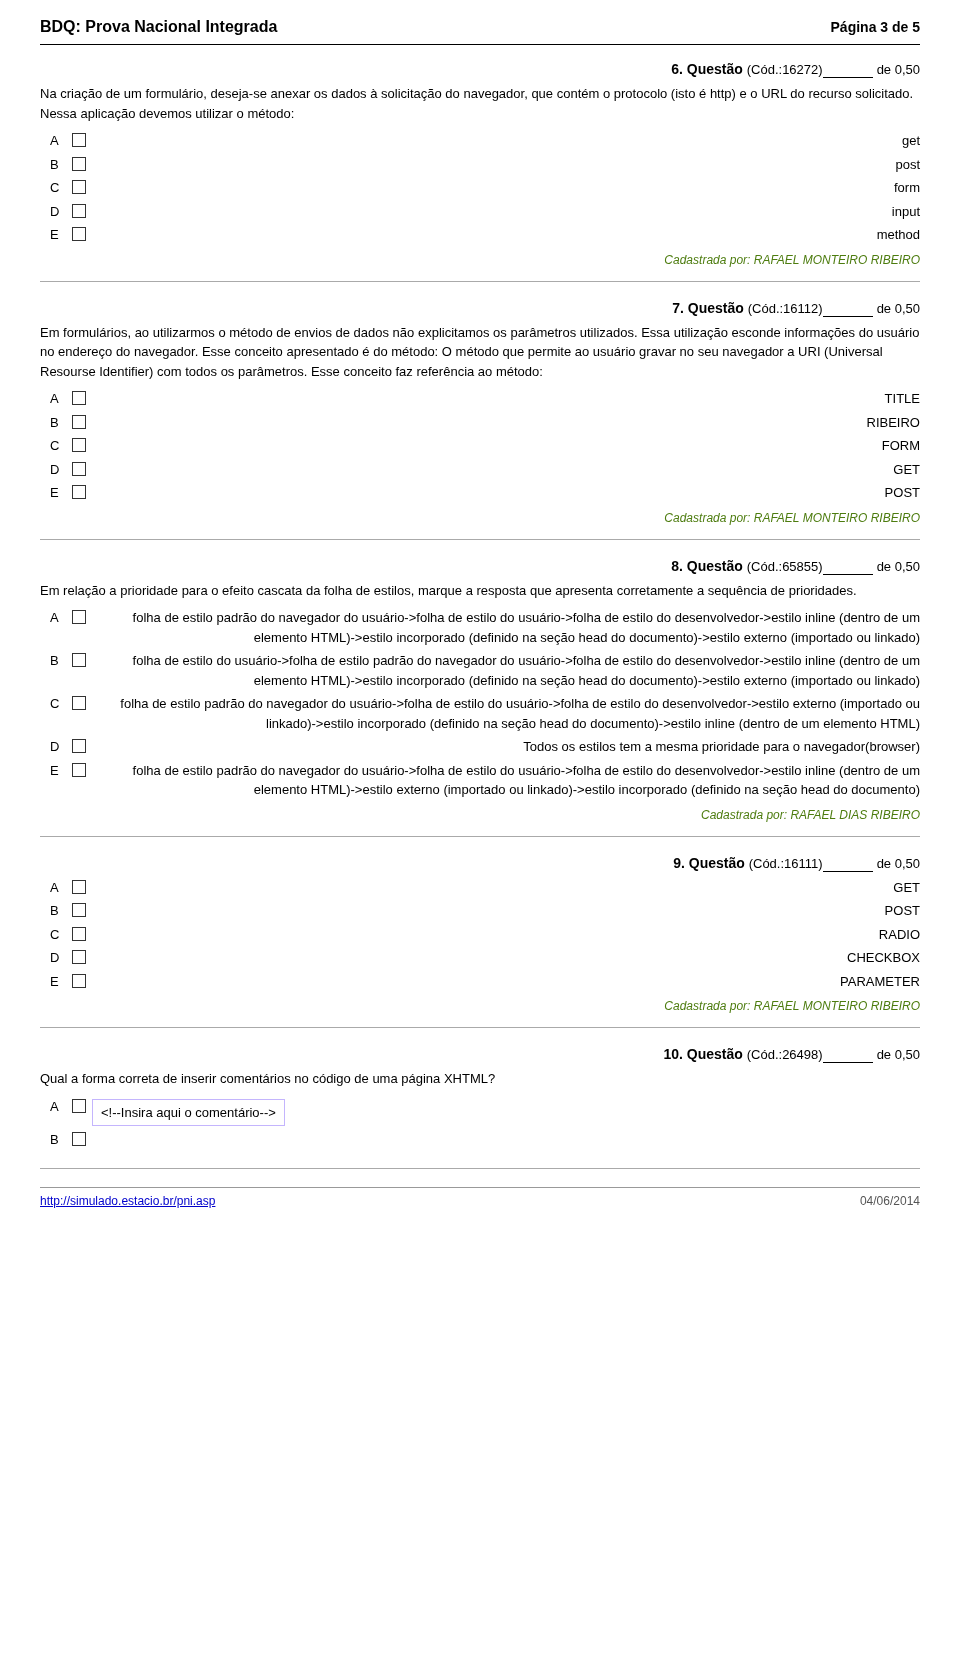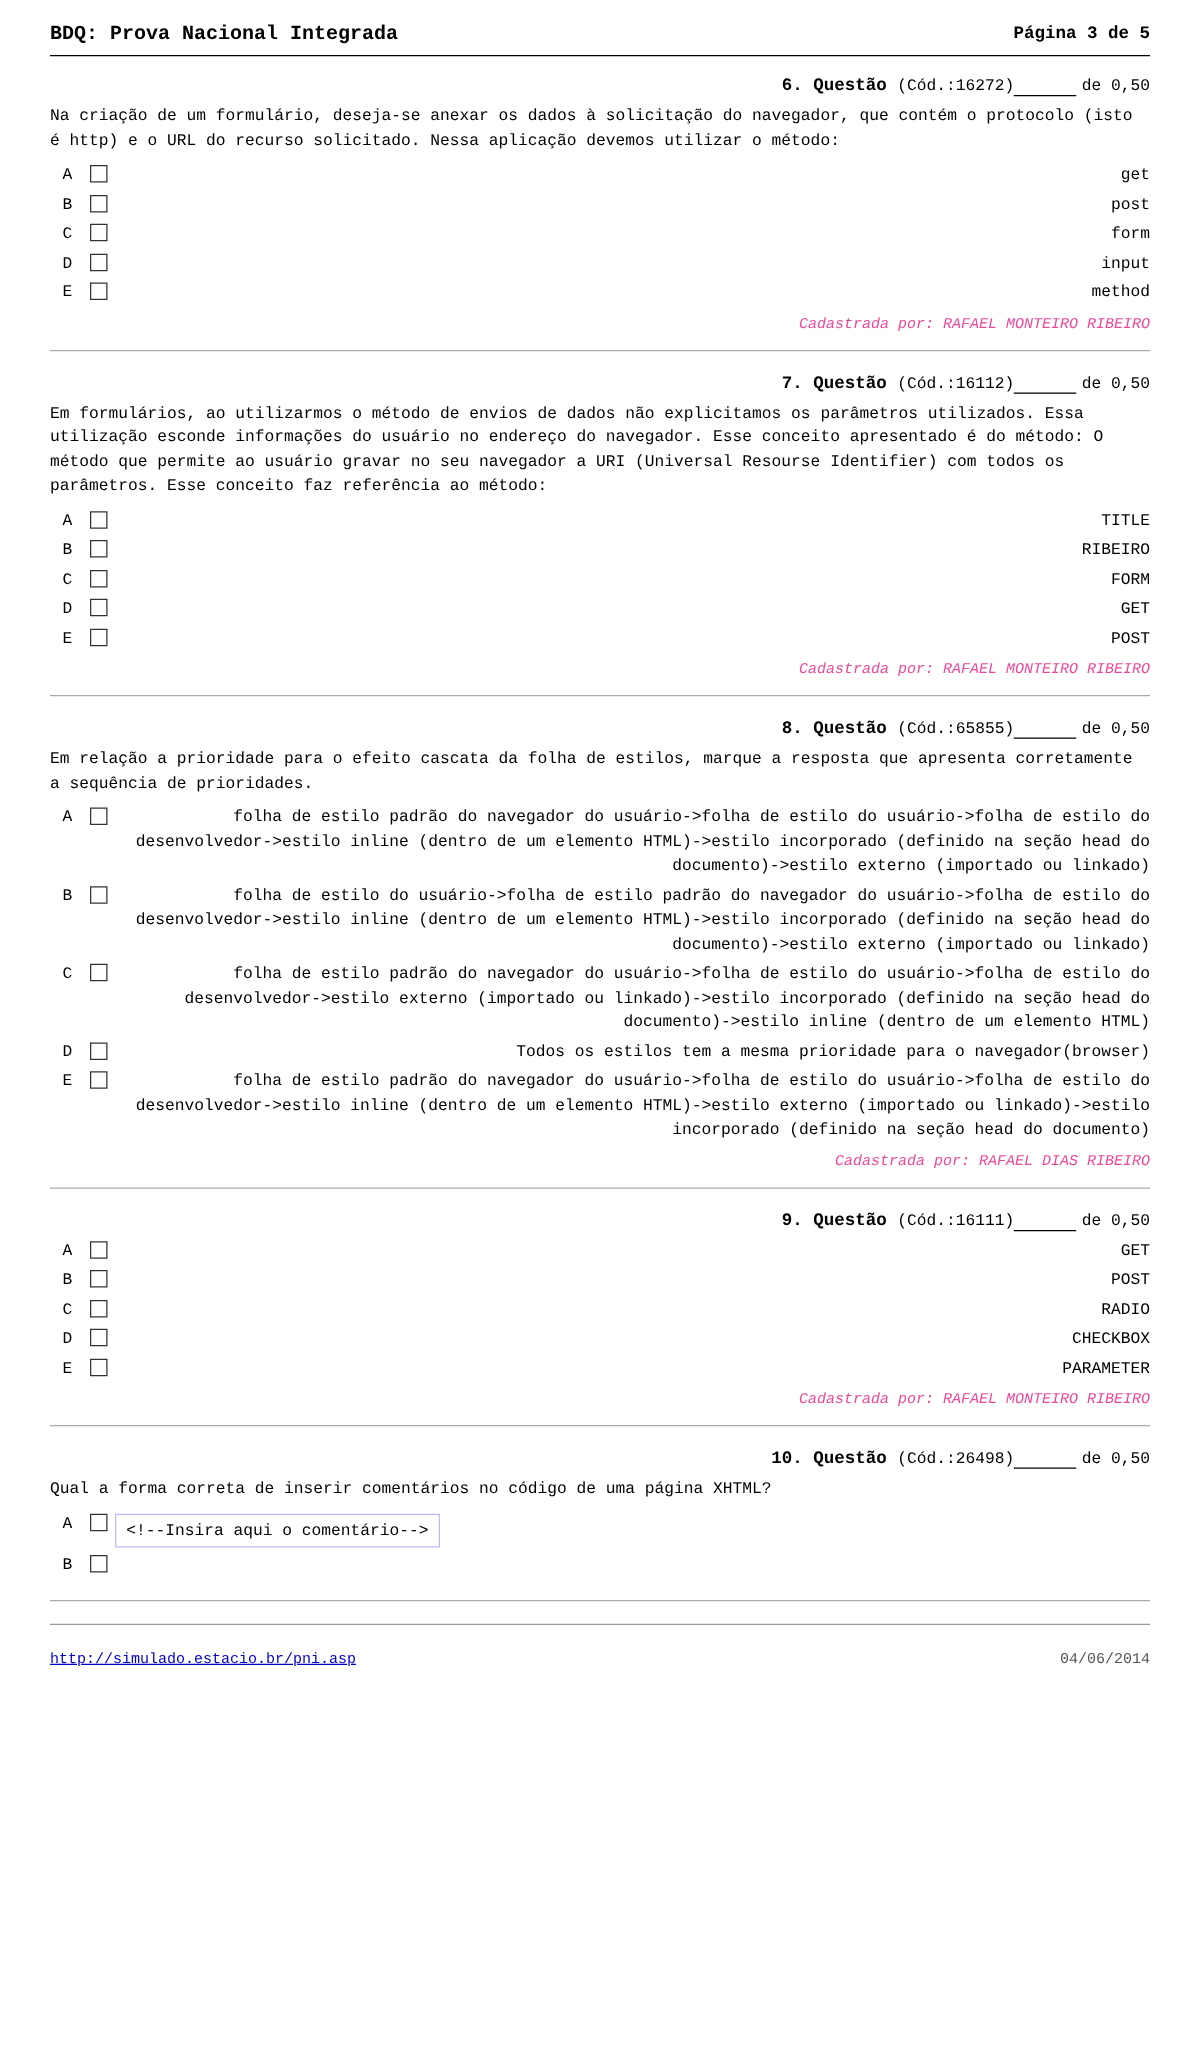--- a/index.html
+++ b/index.html
@@ -7,21 +7,20 @@
       font-family: Arial, Helvetica, sans-serif;
       font-size: 13px;
       color: #000;
       background: #fff;
       padding: 0;
     }
     .page-wrapper {
       width: 960px;
       margin: 0 auto;
       padding: 10px 40px 20px 40px;
-      font-family: Liberation Mono, monospace;
     }
     .page-header {
       display: flex;
       justify-content: space-between;
       align-items: center;
       padding: 8px 0 8px 0;
       border-bottom: 1px solid #000;
       margin-bottom: 16px;
     }
     .page-header-title {
@@ -85,37 +84,37 @@
       background: #fff;
     }
     .option-text {
       flex: 1;
       line-height: 1.5;
       text-align: right;
     }
     .registered-by {
       text-align: right;
       font-size: 12px;
-      color: #ec4899;
+      color: #4d7c0f;
       margin-top: 8px;
       font-style: italic;
     }
     .answer-box {
       border: 1px solid #c4b5fd;
       padding: 3px 8px;
       font-size: 13px;
       display: inline-block;
       margin-top: 2px;
     }
     .page-footer {
       display: flex;
       justify-content: space-between;
       align-items: center;
       border-top: 1px solid #999;
-      padding-top: 20px;
+      padding-top: 6px;
       margin-top: 10px;
       font-size: 12px;
       color: #555;
     }
     .footer-url {
       color: #0000cc;
       text-decoration: underline;
     }
     .score-line {
       display: inline-flex;

